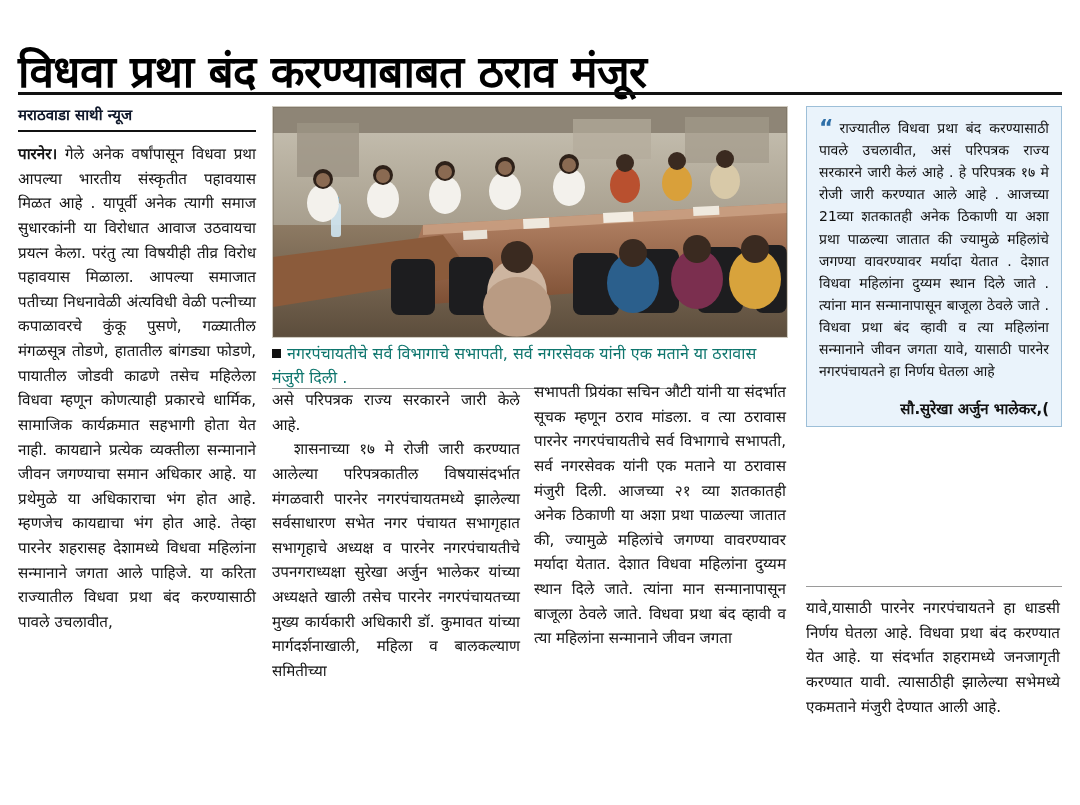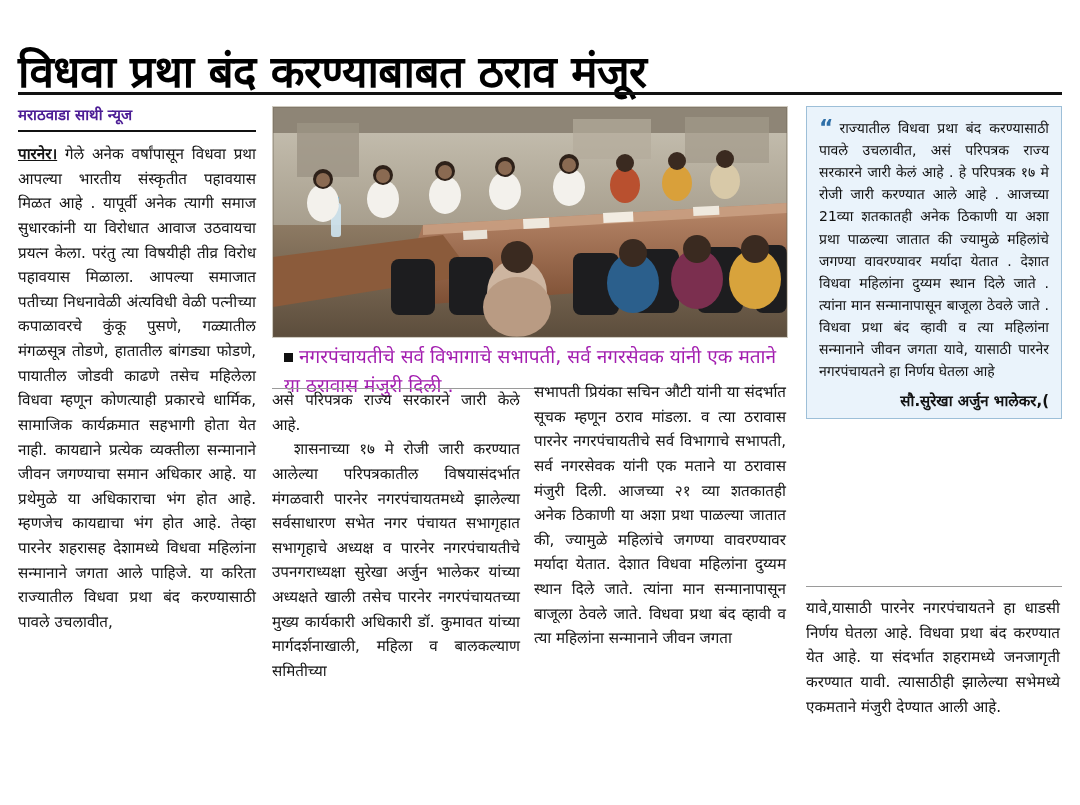--- a/index.html
+++ b/index.html
@@ -55,21 +55,21 @@
   }
   .col1 { left: 18px;  top: 104px; width: 238px; }
   .col2 { left: 272px; top: 388px; width: 248px; }
   .col3 { left: 534px; top: 380px; width: 252px; }
   .col4 { left: 806px; top: 596px; width: 254px; }
 
   .byline {
     font-family: "DejaVu Sans", "Liberation Sans", sans-serif;
     font-weight: bold;
     font-size: 15px;
-    color: #4c1d95;
+    color: #0f172a;
     margin: 0 0 6px 0;
   }
   .byline-rule {
     width: 100%;
     height: 2px;
     background: #111;
     margin-bottom: 10px;
   }
 
   .body-text {
@@ -79,21 +79,20 @@
     text-align: justify;
     text-justify: inter-word;
     color: #141414;
     margin: 0;
     -webkit-hyphens: none;
     hyphens: none;
   }
   .body-text.indent { text-indent: 22px; }
   .dateline {
     font-weight: bold;
-    text-decoration: underline;
   }
 
   
   .photo-box {
     position: absolute;
     left: 272px;
     top: 106px;
     width: 514px;
     height: 230px;
     overflow: hidden;
@@ -101,24 +100,23 @@
     border: 1px solid #cfcabf;
   }
   .photo-svg { display: block; width: 100%; height: 100%; }
 
   .caption {
     position: absolute;
     left: 272px;
     top: 342px;
     width: 514px;
     font-family: "DejaVu Sans", "Liberation Sans", sans-serif;
-    font-size: 19px;
+    font-size: 16px;
     line-height: 1.5;
-    color: #a21caf;
-    margin-left: 12px;
+    color: #0f766e;
   }
   .caption .bullet {
     display: inline-block;
     width: 9px;
     height: 9px;
     background: #111;
     margin-right: 6px;
     vertical-align: 1px;
   }
   .caption-rule {
@@ -156,21 +154,21 @@
     line-height: 1.58;
     text-align: justify;
     color: #111;
     margin: 0;
   }
   .quote-attrib {
     font-family: "DejaVu Sans", "Liberation Sans", sans-serif;
     font-weight: bold;
     font-size: 15px;
     text-align: right;
-    margin-top: 8px;
+    margin-top: 16px;
     color: #111;
   }
   .quote-role {
     font-family: "DejaVu Sans", "Liberation Sans", sans-serif;
     font-size: 12.4px;
     text-align: right;
     margin-top: 1px;
     color: #111;
   }
   .quote-under-rule {

